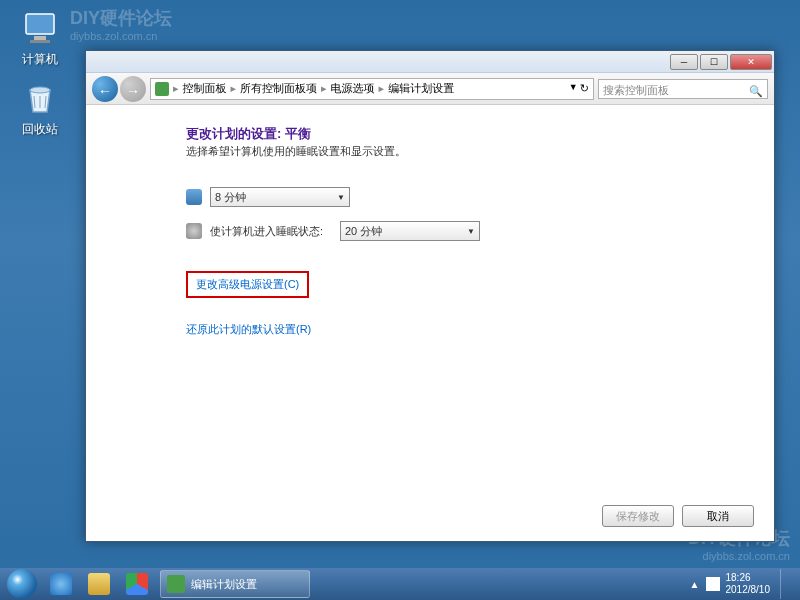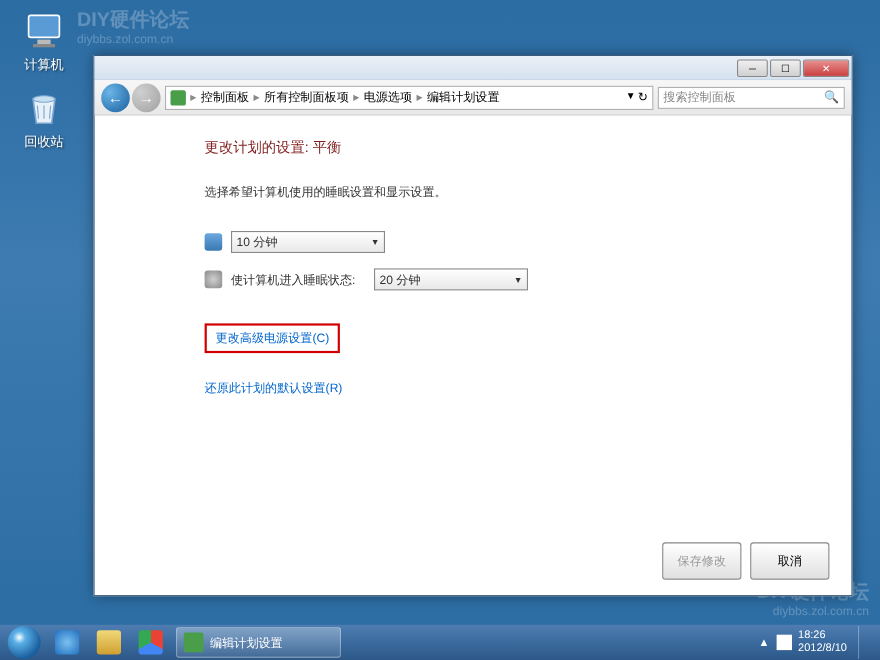--- a/index.html
+++ b/index.html
@@ -30,41 +30,41 @@
     
     
     .nav-bar { height: 32px; background: linear-gradient(#f7f7f7, #e8e8e8); display: flex; align-items: center; padding: 0 6px; border-bottom: 1px solid #ccc; gap: 4px; }
     .nav-btns { display: flex; gap: 2px; }
     .nav-btn { width: 26px; height: 26px; border-radius: 50%; background: radial-gradient(circle at 30% 30%, #6bb5e8, #1a5f9e); display: flex; align-items: center; justify-content: center; color: white; font-size: 14px; cursor: pointer; }
     .nav-btn.disabled { background: radial-gradient(circle at 30% 30%, #d0d0d0, #a0a0a0); }
     .breadcrumb { flex: 1; height: 22px; border: 1px solid #b0b0b0; background: white; display: flex; align-items: center; padding: 0 4px; font-size: 11px; gap: 4px; }
     .breadcrumb .bc-icon { width: 14px; height: 14px; background: #4a9e4a; border-radius: 2px; }
     .breadcrumb .sep { color: #888; }
     .breadcrumb .refresh { margin-left: auto; display: flex; gap: 2px; }
-    .search-box { width: 170px; height: 20px; border: 1px solid #b0b0b0; background: white; display: flex; align-items: center; padding: 0 4px; font-size: 11px; color: #888; }
+    .search-box { width: 170px; height: 20px; border: 1px solid #b0b0b0; background: white; display: flex; align-items: flex-end; padding: 0 4px; font-size: 11px; color: #888; }
     .search-box .mag { margin-left: auto; }
     
     
     .content { padding: 20px 30px 10px 100px; height: calc(100% - 54px - 40px); font-size: 12px; color: #333; }
-    .content h2 { font-size: 13px; color: #7f1d1d; font-weight: normal; margin-bottom: 24px; }
+    .content h2 { font-size: 13px; color: #4c1d95; font-weight: bold; margin-bottom: 1px; }
     .content .subtitle { font-size: 11px; color: #333; margin-bottom: 28px; }
     .setting-row { display: flex; align-items: center; margin-bottom: 14px; }
     .setting-row .icon { width: 16px; height: 16px; margin-right: 8px; border-radius: 3px; }
     .icon-display { background: linear-gradient(#6ba8e0, #3a78b0); }
     .icon-sleep { background: radial-gradient(#d0d0d0, #888); border-radius: 50%; }
     .setting-row .label { width: 130px; font-size: 11px; }
     .dropdown { width: 140px; height: 20px; border: 1px solid #888; background: linear-gradient(#fff, #e8e8e8); font-size: 11px; padding: 0 4px; display: flex; align-items: center; justify-content: space-between; cursor: pointer; }
     .dropdown .arrow { font-size: 8px; }
     .links { margin-top: 30px; }
     .link { color: #0066cc; font-size: 11px; margin-bottom: 14px; cursor: pointer; }
     .link.highlighted { border: 2px solid #d00000; padding: 4px 8px; display: inline-block; }
     
     
     .footer { position: absolute; bottom: 14px; right: 20px; display: flex; gap: 8px; }
-    .footer button { width: 72px; height: 34px; font-size: 11px; border: 1px solid #888; background: linear-gradient(#fff, #e0e0e0); border-radius: 3px; cursor: pointer; }
+    .footer button { width: 72px; height: 22px; font-size: 11px; border: 1px solid #888; background: linear-gradient(#fff, #e0e0e0); border-radius: 3px; cursor: pointer; }
     .footer button:disabled { color: #999; cursor: default; }
     
     
     .taskbar { position: absolute; bottom: 0; left: 0; right: 0; height: 32px; background: linear-gradient(180deg, #4f7db1 0%, #3a6a9e 50%, #2d5888 100%); display: flex; align-items: center; padding: 0 2px; }
     .start-btn { width: 40px; height: 30px; display: flex; align-items: center; justify-content: center; cursor: pointer; }
     .start-orb { width: 30px; height: 30px; border-radius: 50%; background: radial-gradient(circle at 35% 35%, #fff 0%, #5bb0e8 20%, #1a5f9e 70%); position: relative; }
     .taskbar-icon { width: 36px; height: 28px; display: flex; align-items: center; justify-content: center; cursor: pointer; margin: 0 1px; }
     .taskbar-icon .ic { width: 22px; height: 22px; border-radius: 3px; }
     .ic-ie { background: radial-gradient(#7bc0f0, #2070c0); border-radius: 50%; }
     .ic-explorer { background: linear-gradient(#f0d878, #d0a030); }
@@ -145,21 +145,21 @@
     </div>
   </div>
 
   <div class="content">
     <h2>更改计划的设置: 平衡</h2>
     <div class="subtitle">选择希望计算机使用的睡眠设置和显示设置。</div>
 
     <div class="setting-row">
       <div class="icon icon-display"></div>
       <div class="dropdown">
-        <span>10 分钟</span>
+        <span>8 分钟</span>
         <span class="arrow">▼</span>
       </div>
     </div>
 
     <div class="setting-row">
       <div class="icon icon-sleep"></div>
       <div class="label">使计算机进入睡眠状态:</div>
       <div class="dropdown">
         <span>20 分钟</span>
         <span class="arrow">▼</span>

